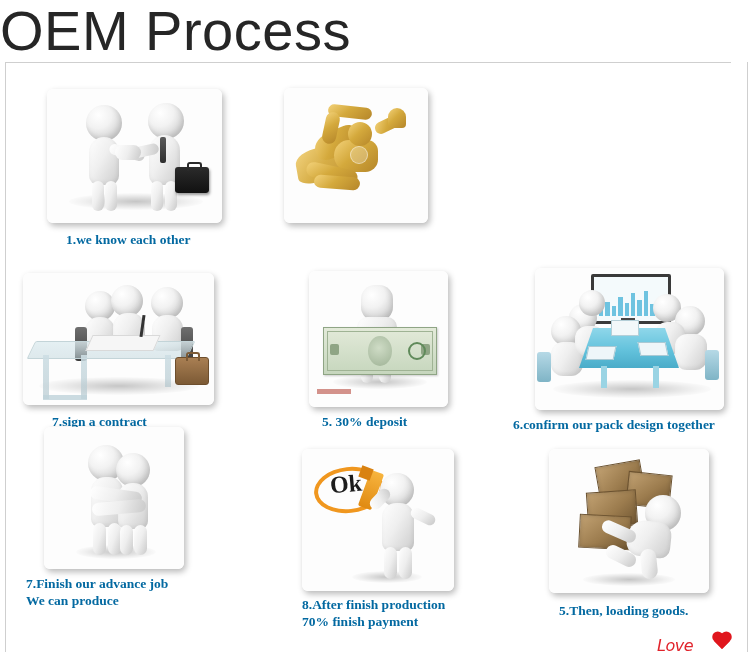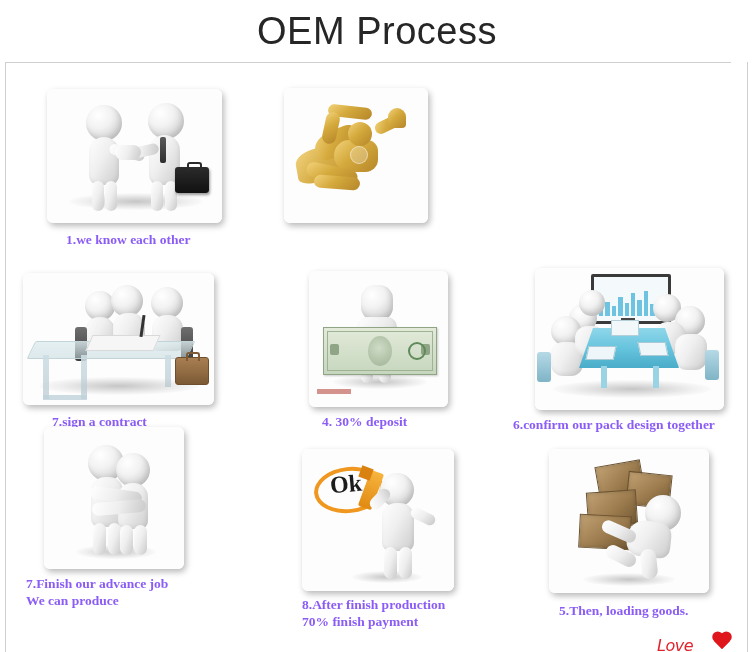--- a/index.html
+++ b/index.html
@@ -13,23 +13,23 @@
     position: relative;
     overflow: hidden;
     font-family: "Liberation Serif", "DejaVu Serif", serif;
   }
 
   
   .page-title {
     position: absolute;
     left: 0; top: 2px;
     width: 754px;
-    text-align: center;
+    text-align: left;
     font-family: "Liberation Sans", "DejaVu Sans", sans-serif;
-    font-size: 38px;
+    font-size: 56px;
     font-weight: 400;
     color: #262626;
     letter-spacing: 0.5px;
     line-height: 58px;
     white-space: nowrap;
   }
 
   
   .content-panel {
     position: absolute;
@@ -64,21 +64,21 @@
   .thumb-inner {
     position: absolute;
     inset: 0;
     background: #fdfdfd;
   }
   .caption {
     font-family: "Liberation Serif", "DejaVu Serif", serif;
     font-weight: bold;
     font-size: 13.5px;
     line-height: 17px;
-    color: #8b5cf6;
+    color: #0369a1;
     white-space: pre-line;
     position: absolute;
   }
   .head {
     position: absolute;
     border-radius: 50%;
     background: radial-gradient(circle at 34% 28%, #ffffff 0%, #f2f2f2 38%, #cfcfcf 78%, #b2b2b2 100%);
     box-shadow: inset -2px -3px 5px rgba(0,0,0,0.10);
   }
   .body-part {
@@ -256,21 +256,21 @@
                     border:1px solid #8fa585;box-shadow:1px 1px 2px rgba(0,0,0,.2);">
           <div style="position:absolute;inset:3px;border:1px solid #9fb394;"></div>
           <div style="position:absolute;left:44px;top:8px;width:24px;height:30px;border-radius:50%;background:radial-gradient(circle at 45% 40%,#cfdcc6,#9eb295);"></div>
           <div style="position:absolute;left:6px;top:16px;width:9px;height:11px;background:#8fa585;border-radius:2px;"></div>
           <div style="position:absolute;right:6px;top:16px;width:9px;height:11px;background:#8fa585;border-radius:2px;"></div>
           <div style="position:absolute;left:84px;top:14px;width:14px;height:14px;border-radius:50%;border:2px solid #5f8a5a;"></div>
         </div>
         <div style="position:absolute;left:8px;top:118px;width:34px;height:5px;background:#b03a2e;opacity:.55;"></div>
       </div>
     </div>
-    <div class="caption" style="left:13px; top:142px; width:160px;">4. 30% deposit</div>
+    <div class="caption" style="left:13px; top:142px; width:160px;">5. 30% deposit</div>
   </div>
 
   <div class="step" style="left:529px; top:205px;">
     <div class="thumb" style="width:189px;height:142px;">
       <div class="thumb-inner">
         <div class="shadow-blob" style="left:18px;top:112px;width:158px;height:18px;"></div>
 
         <div style="position:absolute;left:56px;top:6px;width:74px;height:44px;background:#f4fafc;border:3px solid #3a3a3a;border-radius:2px;">
           <div style="position:absolute;left:5px;bottom:5px;height:26px;width:62px;display:flex;align-items:flex-end;gap:2px;">
             <span style="flex:1;height:30%;background:#6ec3e0;"></span>

